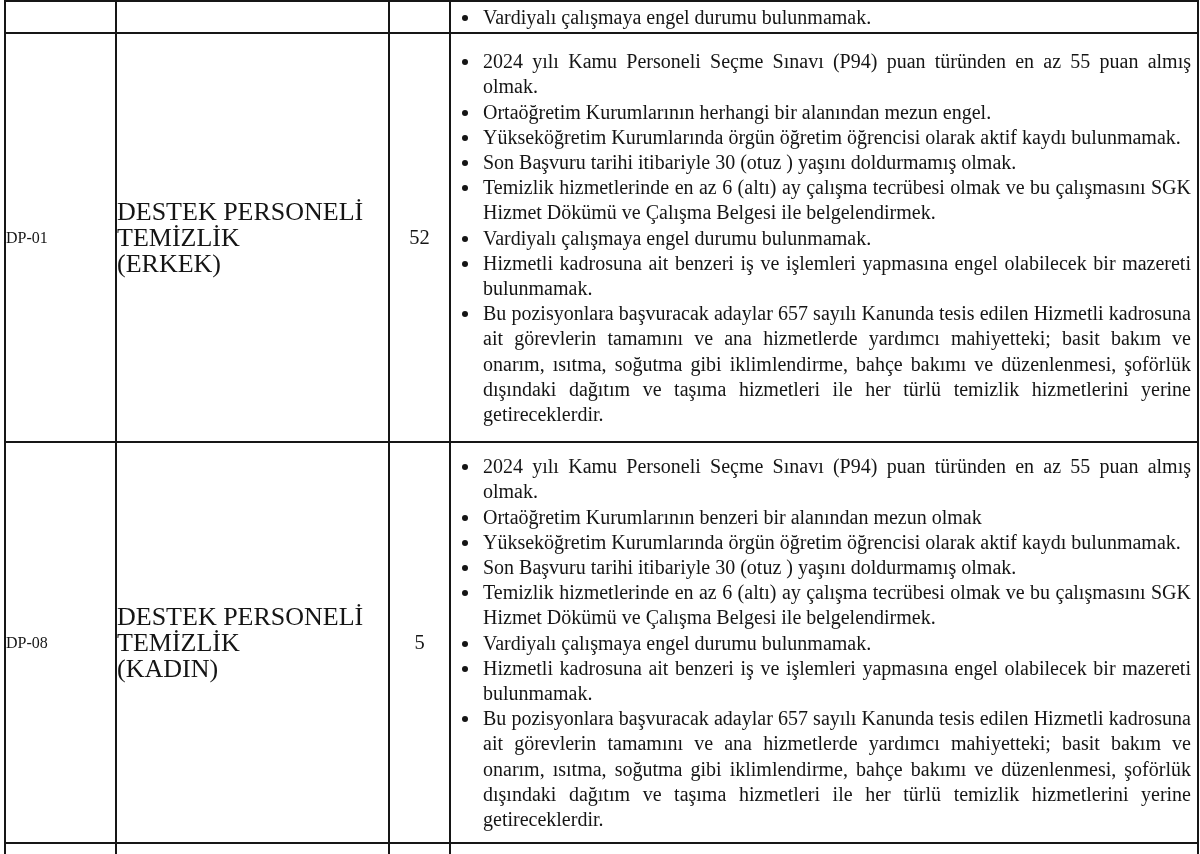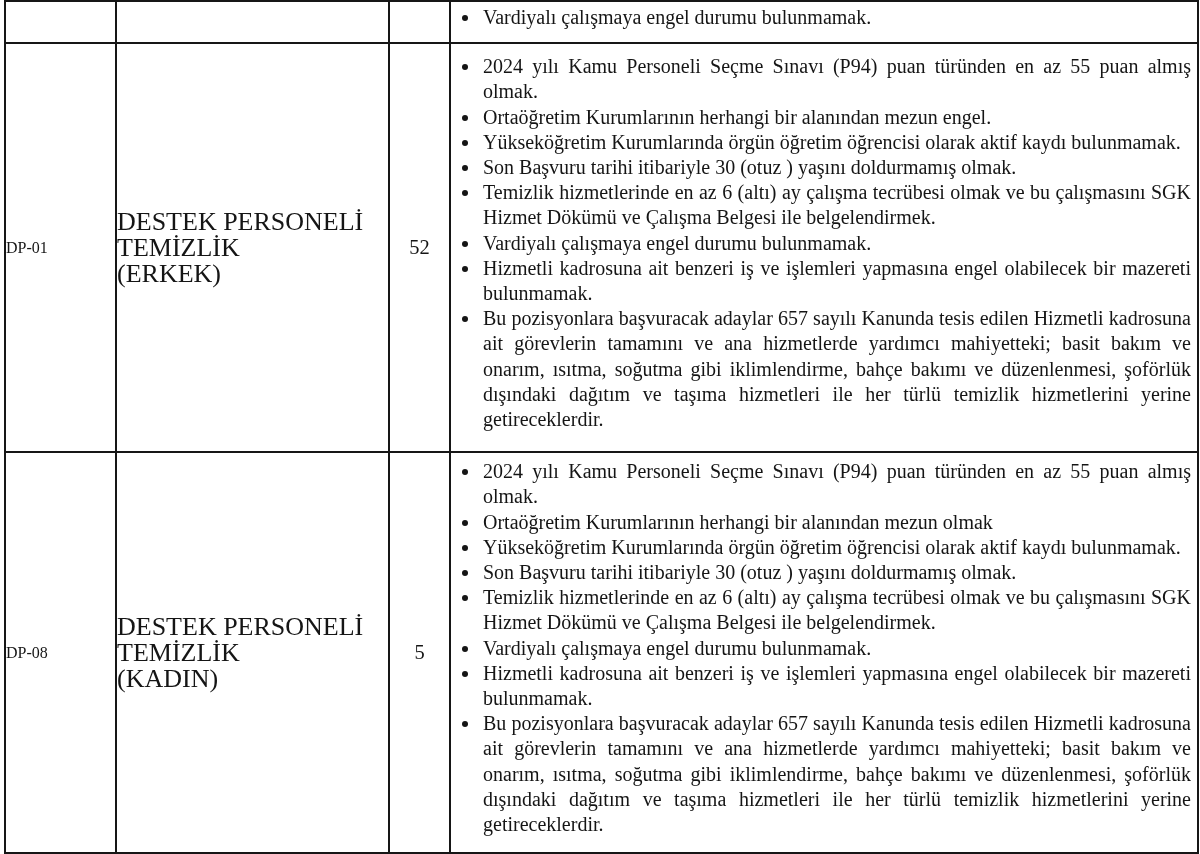--- a/index.html
+++ b/index.html
@@ -39,21 +39,21 @@
   tr.r1 td { height: 407px; }
   tr.r2 td { height: 399px; }
   tr.r3 td { height: 30px; }
 
   td.req-cell {
     border-left-width: 3px;
     vertical-align: top;
   }
   ul.reqs {
     margin: 0;
-    padding: 3px 6px 12px 30px;
+    padding: 3px 6px 2px 30px;
     list-style: disc outside;
   }
   ul.reqs li {
     font-size: 20px;
     line-height: 25.2px;
     text-align: justify;
     color: #151515;
     padding-left: 2px;
   }
   td.code-cell {
@@ -120,21 +120,21 @@
 
       <tr class="r2">
         <td class="code-cell">DP-08</td>
         <td class="pos-cell">DESTEK PERSONELİ
 TEMİZLİK
 (KADIN)</td>
         <td class="cnt-cell">5</td>
         <td class="req-cell">
           <ul class="reqs">
             <li>2024 yılı Kamu Personeli Seçme Sınavı (P94) puan türünden en az 55 puan almış olmak.</li>
-            <li>Ortaöğretim Kurumlarının herhangi bir alanından mezun olmak</li>
+            <li>Ortaöğretim Kurumlarının benzeri bir alanından mezun olmak</li>
             <li>Yükseköğretim Kurumlarında örgün öğretim öğrencisi olarak aktif kaydı bulunmamak.</li>
             <li>Son Başvuru tarihi itibariyle 30 (otuz ) yaşını doldurmamış olmak.</li>
             <li>Temizlik hizmetlerinde en az 6 (altı) ay çalışma tecrübesi olmak ve bu çalışmasını SGK Hizmet Dökümü ve Çalışma Belgesi ile belgelendirmek.</li>
             <li>Vardiyalı çalışmaya engel durumu bulunmamak.</li>
             <li>Hizmetli kadrosuna ait benzeri iş ve işlemleri yapmasına engel olabilecek bir mazereti bulunmamak.</li>
             <li>Bu pozisyonlara başvuracak adaylar 657 sayılı Kanunda tesis edilen Hizmetli kadrosuna ait görevlerin tamamını ve ana hizmetlerde yardımcı mahiyetteki; basit bakım ve onarım, ısıtma, soğutma gibi iklimlendirme, bahçe bakımı ve düzenlenmesi, şoförlük dışındaki dağıtım ve taşıma hizmetleri ile her türlü temizlik hizmetlerini yerine getireceklerdir.</li>
           </ul>
         </td>
       </tr>
 

